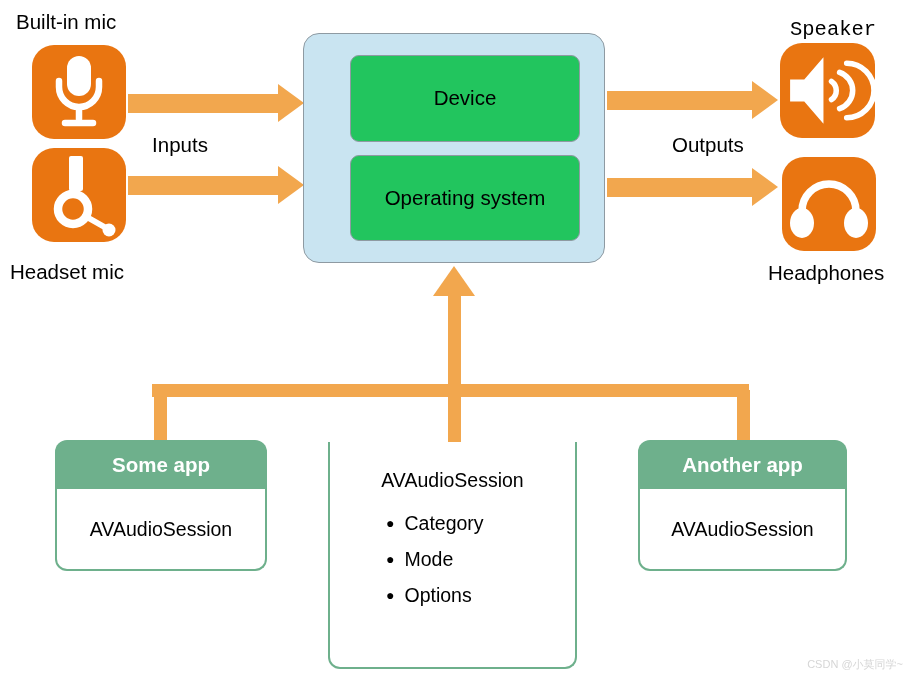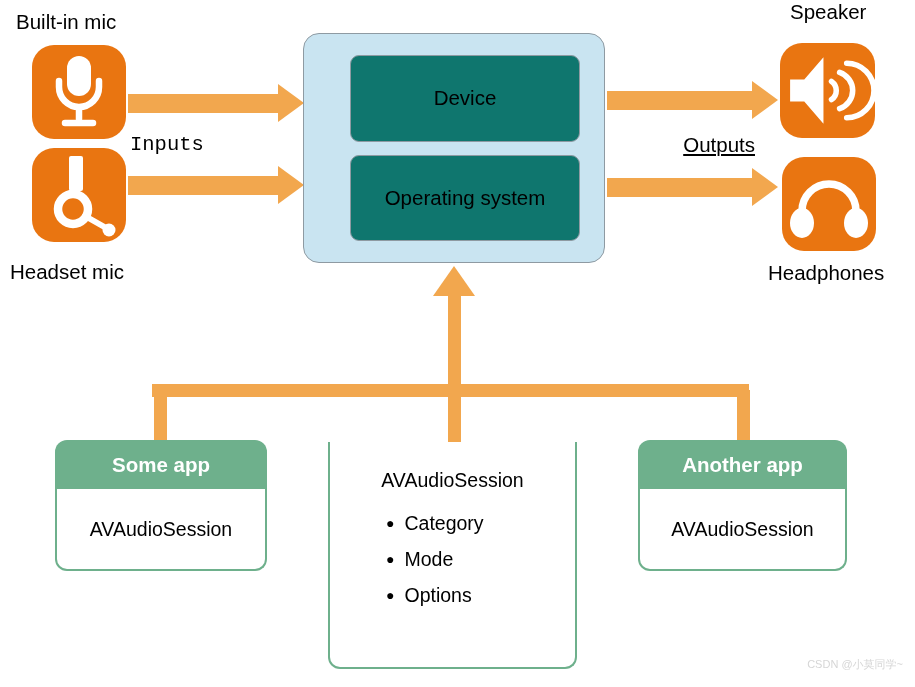--- a/index.html
+++ b/index.html
@@ -23,21 +23,21 @@
   .h-arrow{position:absolute;}
   .h-arrow .shaft{position:absolute;left:0;top:9.5px;height:19px;background:var(--arrow-orange);}
   .h-arrow .head{position:absolute;top:0;width:0;height:0;border-top:19px solid transparent;border-bottom:19px solid transparent;border-left:26px solid var(--arrow-orange);}
 
   
   .conn{position:absolute;background:var(--arrow-orange);}
   .up-head{position:absolute;width:0;height:0;border-left:21.5px solid transparent;border-right:21.5px solid transparent;border-bottom:30px solid var(--arrow-orange);}
 
   
   .system-box{position:absolute;left:303px;top:33px;width:302px;height:230px;background:var(--system-fill);border:1.5px solid var(--system-border);border-radius:16px;padding:21px 24px;display:flex;flex-direction:column;gap:13px;}
-  .layer{flex:1;background:#0f766e;border:1.5px solid var(--system-border);border-radius:9px;display:flex;align-items:center;justify-content:center;font-size:20.5px;margin-left:22px;}
+  .layer{flex:1;background:#22c55e;border:1.5px solid var(--system-border);border-radius:9px;display:flex;align-items:center;justify-content:center;font-size:20.5px;margin-left:22px;}
 
   
   .app-box{position:absolute;display:flex;flex-direction:column;border-radius:13px;}
   .app-header{height:49px;background:var(--app-green);border-radius:12px 12px 0 0;color:#ffffff;font-weight:bold;font-size:20.5px;display:flex;align-items:center;justify-content:center;}
   .app-body{flex:1;background:#ffffff;border:2px solid var(--app-green);border-top:none;border-radius:0 0 12px 12px;font-size:19.5px;}
   .app-body.center{display:flex;align-items:center;justify-content:center;}
   .session-line{text-align:center;padding-top:27px;}
   .bullets{margin-top:13px;padding-left:56px;}
   .bullet-row{display:flex;align-items:center;height:36px;font-size:19.5px;}
   .bullet-dot{font-size:14px;margin-right:10px;line-height:1;}
@@ -73,38 +73,38 @@
   <div class="lbl" style="left:10px;top:260px;">Headset mic</div>
 
   <div class="h-arrow" style="left:128px;top:84px;">
     <span class="shaft" style="width:150px;"></span>
       <span class="head" style="left:150px;"></span>
   </div>
   <div class="h-arrow" style="left:128px;top:166px;">
     <span class="shaft" style="width:150px;"></span>
       <span class="head" style="left:150px;"></span>
   </div>
-  <div class="lbl" style="left:130px;top:133px;width:100px;text-align:left;font-family:Liberation Mono, monospace;">Inputs</div>
+  <div class="lbl" style="left:130px;top:133px;width:100px;text-align:center;">Inputs</div>
 
   <div class="system-box">
     <div class="layer">Device</div>
     <div class="layer">Operating system</div>
   </div>
 
   <div class="h-arrow" style="left:607px;top:81px;">
     <span class="shaft" style="width:145px;"></span>
       <span class="head" style="left:145px;"></span>
   </div>
   <div class="h-arrow" style="left:607px;top:168px;">
     <span class="shaft" style="width:145px;"></span>
       <span class="head" style="left:145px;"></span>
   </div>
-  <div class="lbl" style="left:650px;top:133px;width:105px;text-align:right;text-decoration:underline;">Outputs</div>
+  <div class="lbl" style="left:672px;top:133px;width:105px;text-align:left;">Outputs</div>
 
-  <div class="lbl" style="left:790px;top:0;">Speaker</div>
+  <div class="lbl" style="left:790px;top:18px;font-family:Liberation Mono, monospace;">Speaker</div>
 
   <div class="device-icon" style="left:780px;top:43px;width:95px;height:95px;">
     <svg width="95" height="95" viewBox="0 0 94 94">
       <polygon points="10,36 24,36 43,14 43,80 24,58 10,58" fill="#fff"></polygon>
       <path d="M51 38 a11 11 0 0 1 0 18" stroke="#fff" stroke-width="5.5" fill="none" stroke-linecap="round"></path>
       <path d="M59 29 a19 19 0 0 1 0 36" stroke="#fff" stroke-width="5.5" fill="none" stroke-linecap="round"></path>
       <path d="M66 20 a27 27 0 0 1 0 54" stroke="#fff" stroke-width="5.5" fill="none" stroke-linecap="round"></path>
     </svg>
   </div>
 

